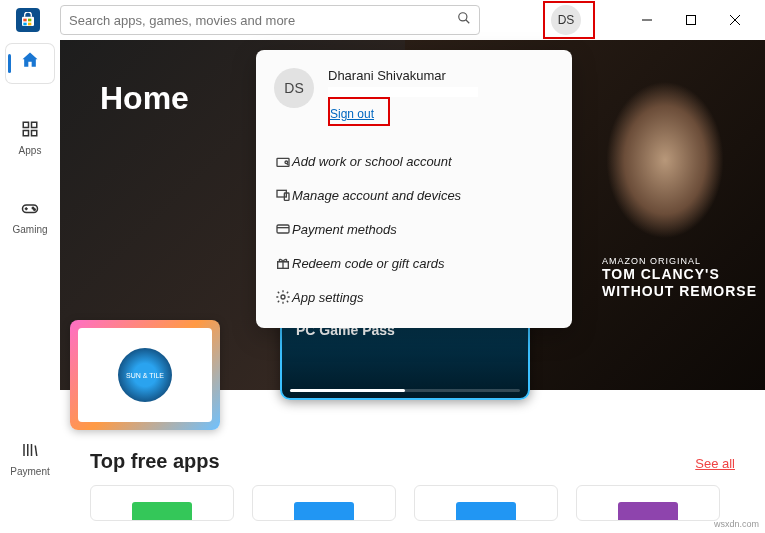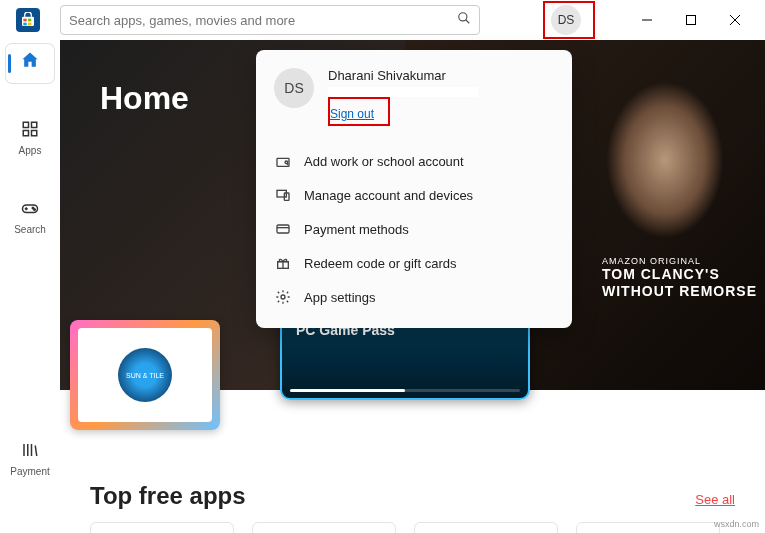--- a/index.html
+++ b/index.html
@@ -36,36 +36,36 @@
   .hero-card { width: 150px; height: 110px; background: #fff; border-radius: 8px; box-shadow: 0 2px 8px rgba(0,0,0,.25); overflow: hidden; }
   .hero-card.colorful { background: linear-gradient(135deg,#ff6ec7,#ff9a44,#6ec1ff); padding: 8px; }
   .hero-card.colorful .inner { background: #fff; height: 100%; border-radius: 4px; display:flex;align-items:center;justify-content:center; }
   .hero-card.colorful .badge { width: 54px; height: 54px; border-radius: 50%; background: radial-gradient(circle,#2aa3ef 30%,#14588c 70%); display:flex;align-items:center;justify-content:center; font-size:7px; color:#fff; text-align:center; }
   .gamepass-card { position: absolute; right: 235px; bottom: -10px; width: 250px; height: 90px; background: linear-gradient(#053a54,#001a28); border: 2px solid #3bc0ff; border-radius: 10px; color: #fff; padding: 10px 14px; box-shadow: 0 2px 12px rgba(0,0,0,.4); }
   .gamepass-card .title { font-size: 14px; font-weight: 600; }
   .gamepass-progress { position: absolute; left: 8px; right: 8px; bottom: 6px; height: 3px; background: rgba(255,255,255,.2); border-radius: 2px; }
   .gamepass-progress::after { content:""; display:block; width: 50%; height: 100%; background:#fff; border-radius:2px; }
   .section { padding: 60px 30px 10px; }
   .section-head { display: flex; justify-content: space-between; align-items: baseline; margin-bottom: 12px; }
-  .section-title { font-size: 24px; font-weight: 600; color: #222; margin-top: 32px; }
+  .section-title { font-size: 20px; font-weight: 600; color: #222; }
   .see-all { color: #ef4444; font-size: 13px; text-decoration: underline; cursor: pointer; }
   .app-tiles { display: flex; gap: 18px; }
   .app-tile { width: 144px; height: 36px; border: 1px solid #e5e5e5; border-radius: 6px; display:flex; align-items:flex-end; justify-content:center; overflow:hidden; }
   .tile-color { width: 60px; height: 18px; border-radius: 3px 3px 0 0; }
   .t0 { background:#34c759; } .t1 { background:#2196f3; } .t2 { background:#2196f3; } .t3 { background:#8e44ad; }
   
   .profile-menu { position: absolute; left: 256px; top: 50px; width: 316px; background: #fbfbfb; border-radius: 8px; box-shadow: 0 8px 24px rgba(0,0,0,.25); padding: 14px 0 8px; z-index: 10; }
   .profile-header { display: flex; padding: 4px 18px 12px; align-items: flex-start; gap: 14px; }
   .profile-avatar { width: 40px; height: 40px; border-radius: 50%; background: #e2e2e2; display:flex;align-items:center;justify-content:center; font-size: 14px; color:#444; }
   .profile-name { font-size: 13px; color: #222; margin-bottom: 4px; }
   .profile-email-bar { width: 150px; height: 10px; background:#fff; }
   .signout { font-size: 12px; color: #0067c0; text-decoration: underline; display:inline-block; margin-top:6px; }
   .signout-highlight { border: 2px solid #d00; padding: 2px 14px 2px 0; display:inline-block; }
   .menu-list { list-style: none; padding: 6px 0; }
-  .menu-item { display: flex; align-items: center; gap: 12px; padding: 9px 18px; font-size: 13px; color: #222; cursor: pointer; }
+  .menu-item { display: flex; align-items: center; gap: 0; padding: 9px 18px; font-size: 13px; color: #222; cursor: pointer; font-style: italic; }
   .menu-icon { width: 18px; display:flex; justify-content:center; color:#444; }
   .watermark { position:absolute; right:6px; bottom:4px; font-size:9px; color:#999; }
 </style>
 </head>
 <body>
 
 <div class="titlebar">
   <span class="app-icon">
     <svg viewBox="0 0 24 24">
         <rect x="3" y="7" width="18" height="14" rx="2" fill="#fff"></rect>
@@ -126,21 +126,21 @@
       <span>Apps</span>
     </div>
     <div class="nav-item">
       <span class="icon"><svg width="18" height="18" viewBox="0 0 24 24" fill="none" stroke="currentColor" stroke-width="2">
             <rect x="2" y="8" width="20" height="10" rx="5"></rect>
             <line x1="7" y1="11" x2="7" y2="15"></line>
             <line x1="5" y1="13" x2="9" y2="13"></line>
             <circle cx="16" cy="12" r="1" fill="currentColor"></circle>
             <circle cx="18" cy="14" r="1" fill="currentColor"></circle>
           </svg></span>
-      <span>Search</span>
+      <span>Gaming</span>
     </div>
     <div class="nav-item sidebar-bottom">
       <span class="icon"><svg width="18" height="18" viewBox="0 0 24 24" fill="none" stroke="currentColor" stroke-width="2">
             <line x1="4" y1="4" x2="4" y2="20"></line>
             <line x1="9" y1="4" x2="9" y2="20"></line>
             <line x1="14" y1="4" x2="14" y2="20"></line>
             <line x1="19" y1="6" x2="21" y2="20"></line>
           </svg></span>
       <span>Payment</span>
     </div>

